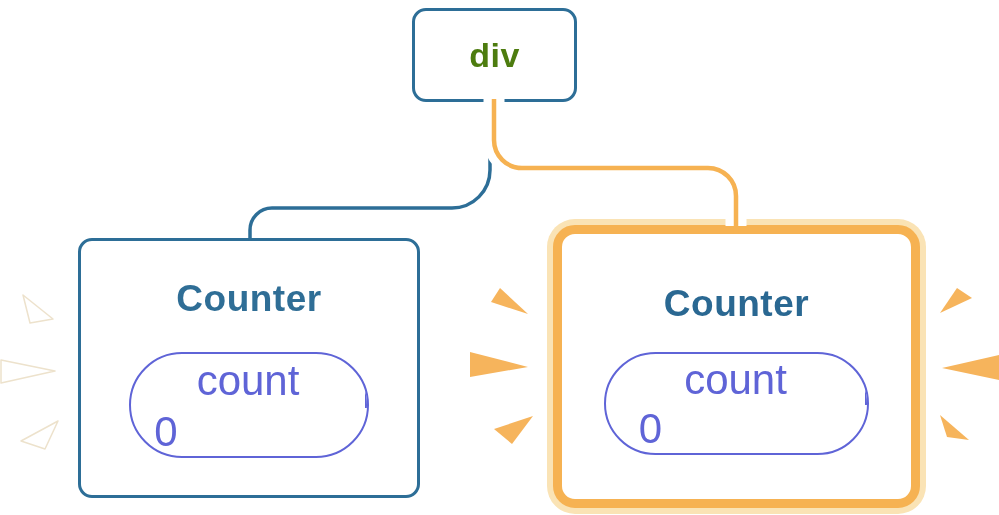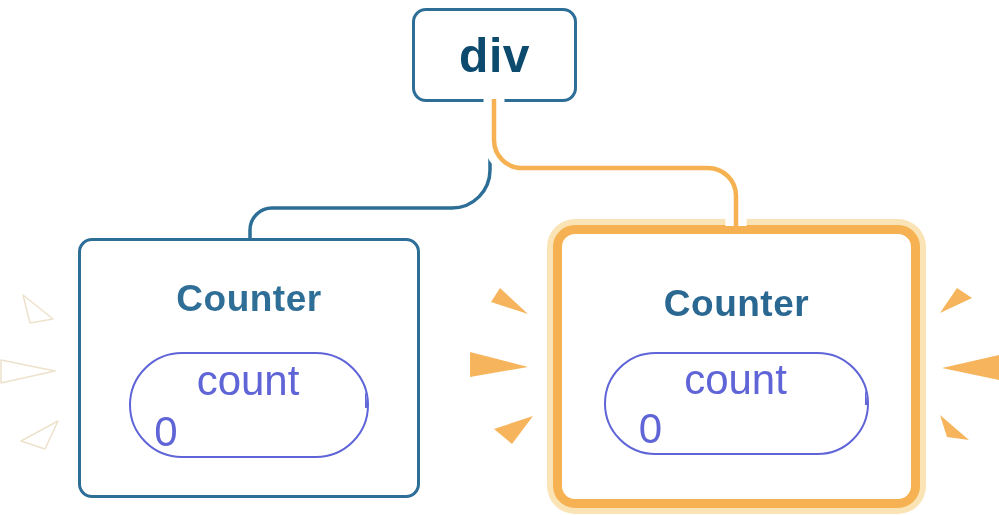--- a/index.html
+++ b/index.html
@@ -11,21 +11,21 @@
     overflow:hidden;
   }
   
   .root-node{
     position:absolute;left:412px;top:8px;width:165px;height:94px;
     box-sizing:border-box;border:3px solid #2D6E97;border-radius:14px;
     background:#ffffff;display:flex;align-items:center;justify-content:center;
     z-index:2;
   }
   .root-node .label{
-    color:#0c4a6e;font-size:48px;font-weight:600;letter-spacing:.5px;
+    color:#4d7c0f;font-size:34px;font-weight:600;letter-spacing:.5px;
   }
   
   .overlay{
     position:absolute;left:0;top:0;width:999px;height:515px;
     z-index:5;pointer-events:none;
   }
   
   .card{
     position:absolute;box-sizing:border-box;background:#ffffff;
     display:flex;flex-direction:column;align-items:center;z-index:2;

